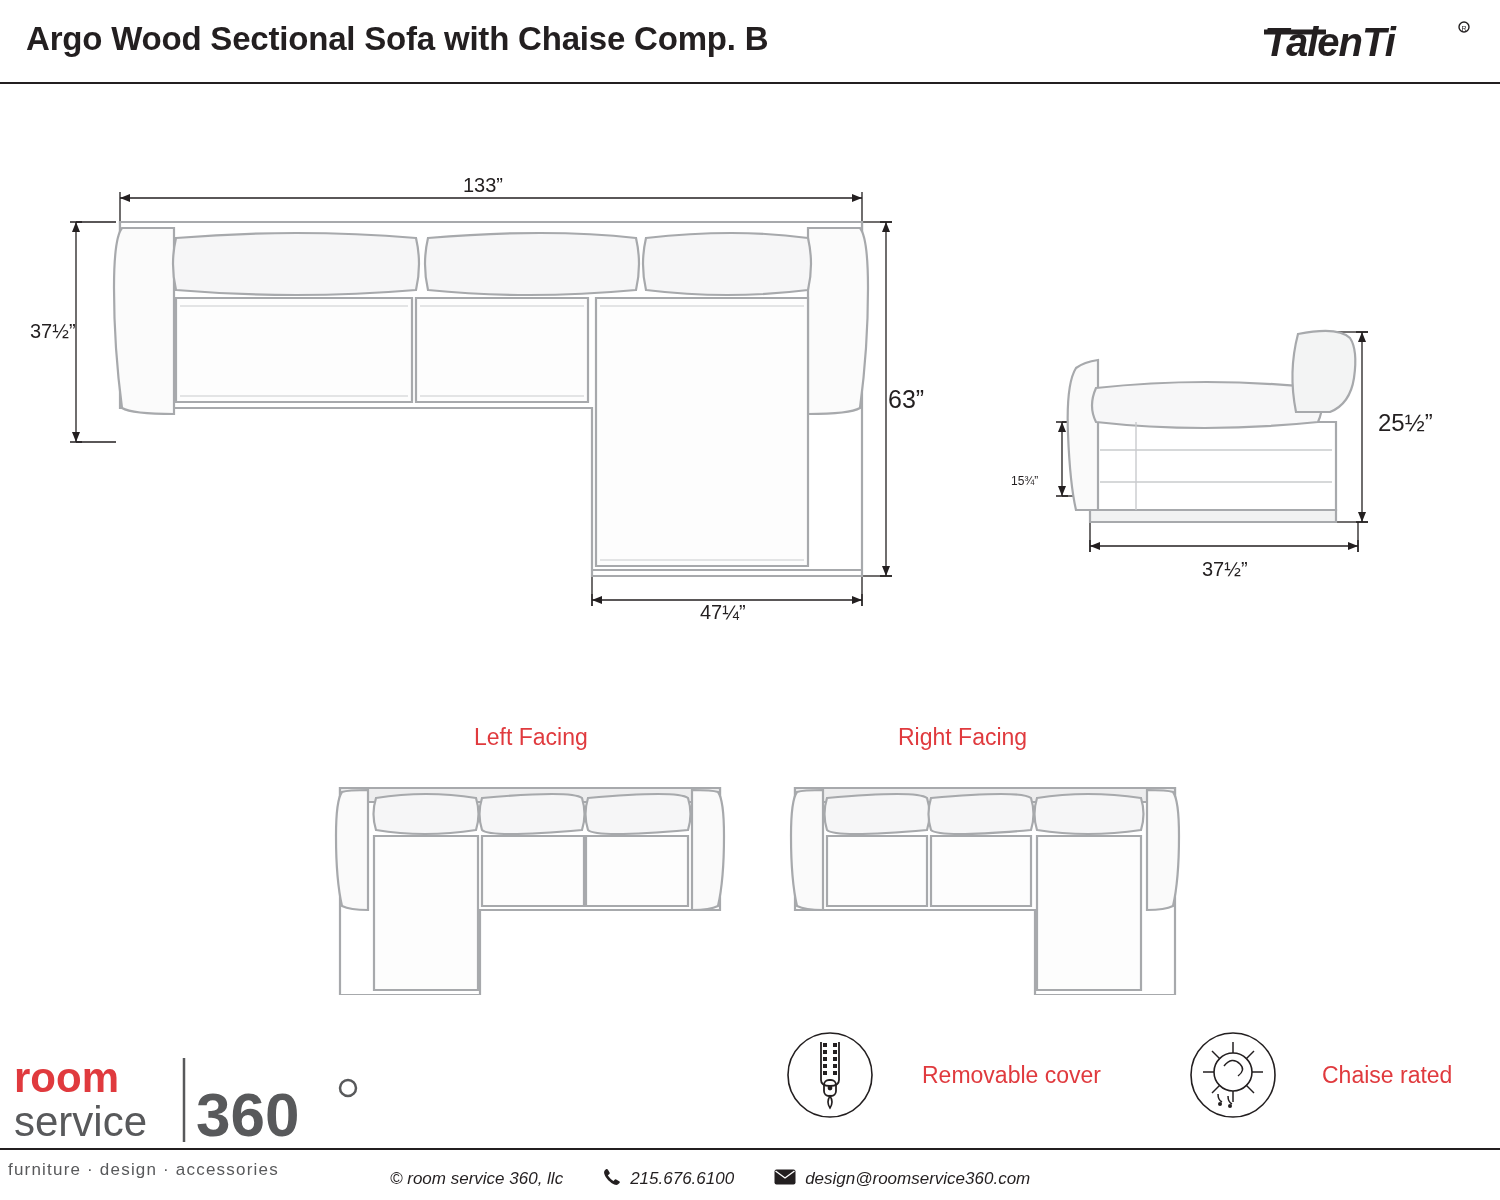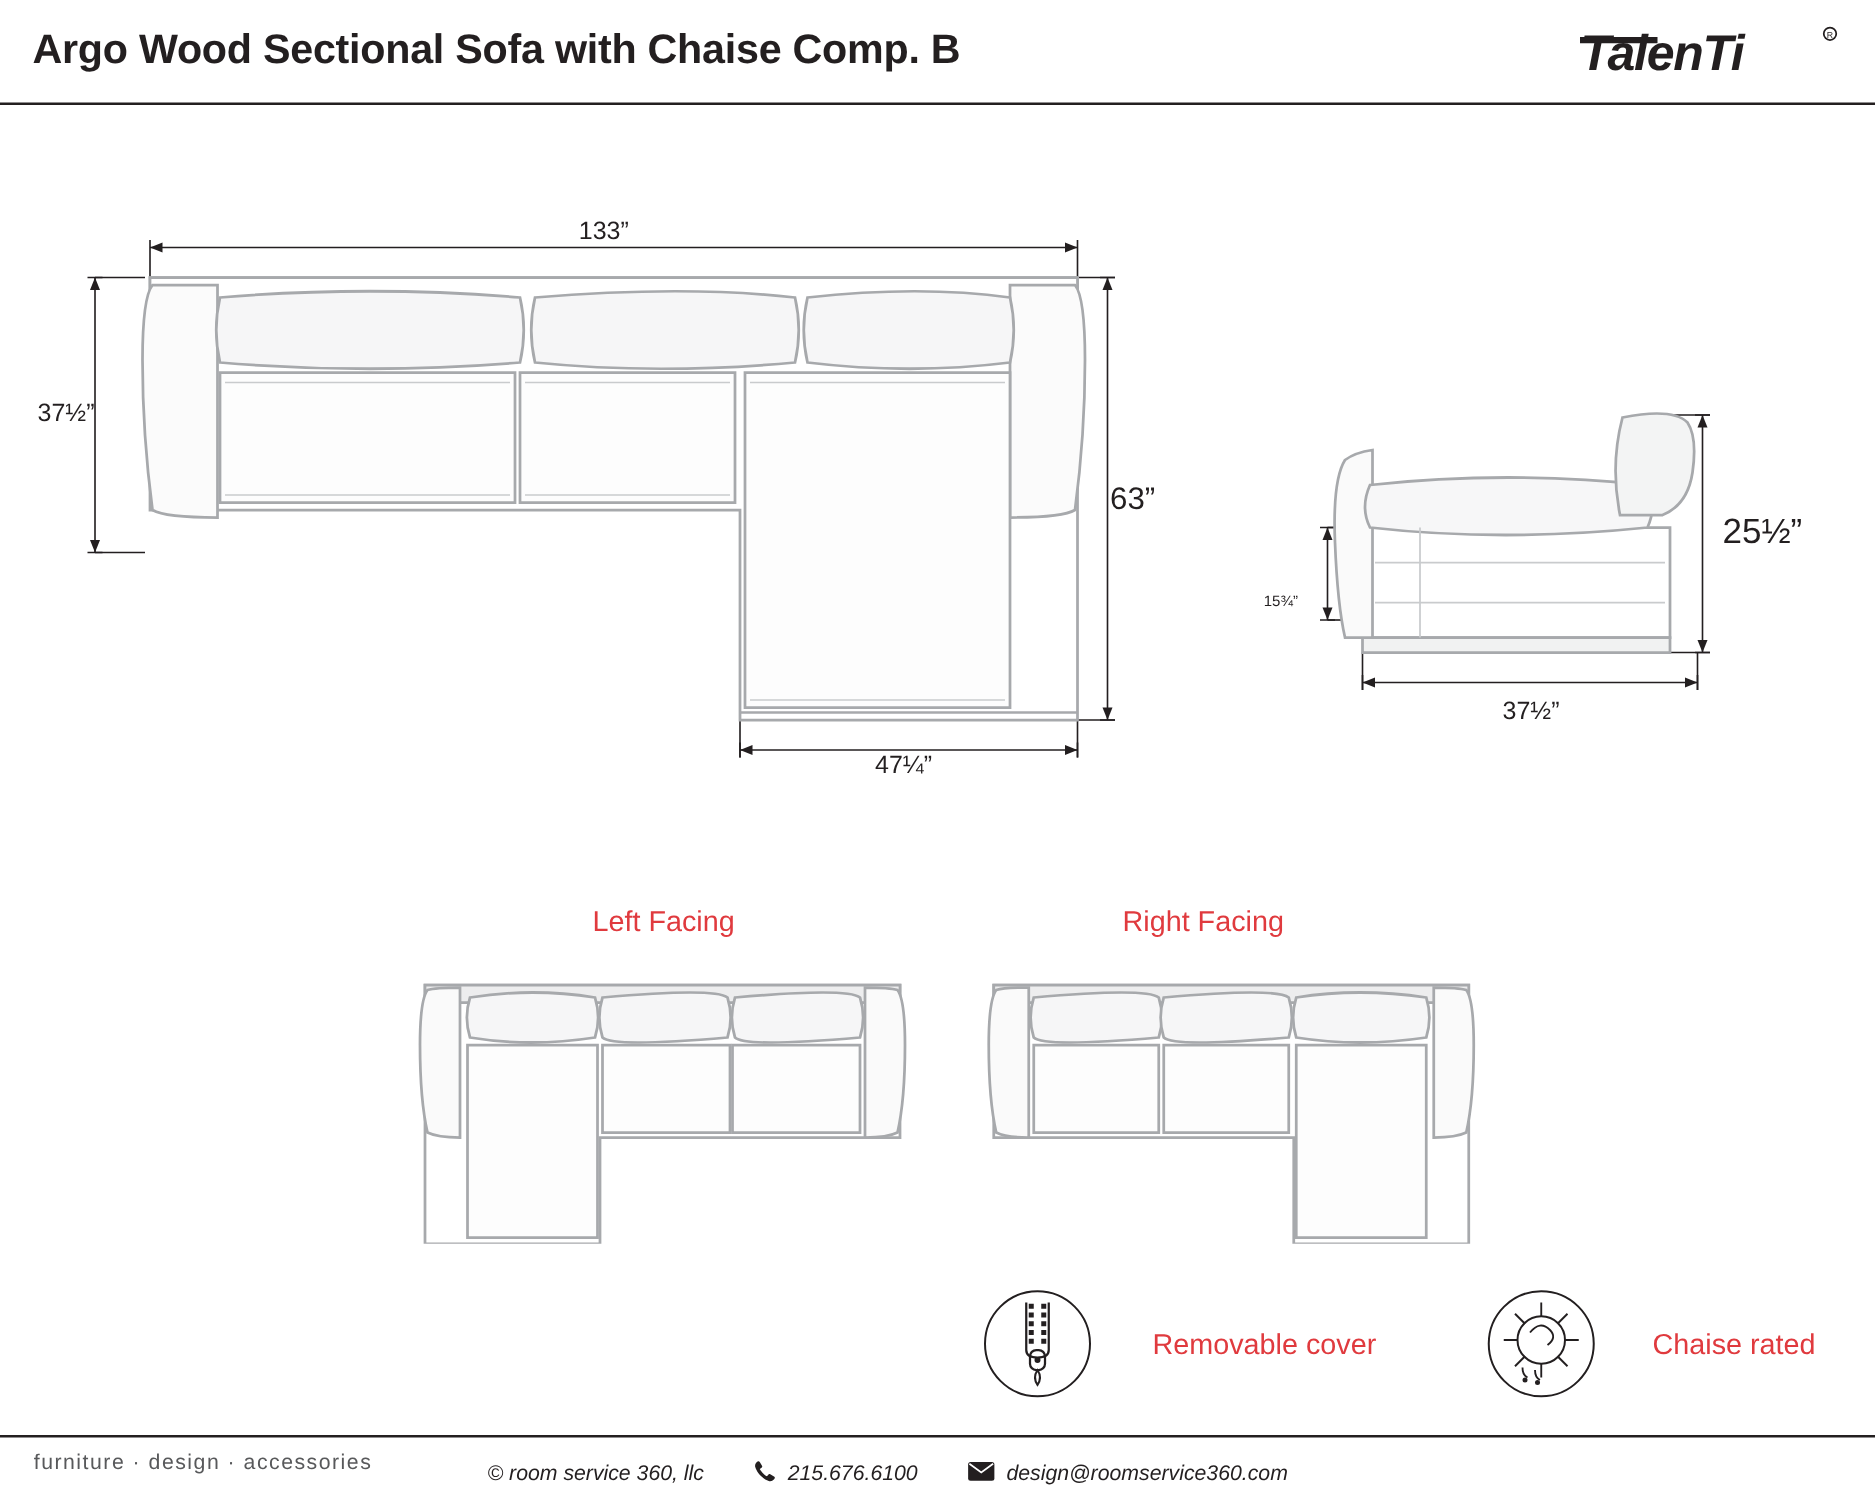--- a/index.html
+++ b/index.html
@@ -71,21 +71,21 @@
     display: flex;
     align-items: center;
   }
   .footer-item {
     display: flex;
     align-items: center;
     gap: 9px;
   }
   .tagline {
     position: absolute;
-    left: 27px; top: 1160px;
+    left: 8px; top: 1160px;
     font-size: 17px;
     letter-spacing: 1.2px;
     color: #58595b;
     white-space: nowrap;
   }
   .logo-rs {
     position: absolute;
     left: 14px; top: 1050px;
     width: 350px; height: 100px;
   }
@@ -211,21 +211,21 @@
 
       <path d="M56 78 q110 -12 222 0 q8 16 0 34 q-116 12 -222 0 q-8 -16 0 -34 Z" fill="#f7f7f8"></path>
 
       <path d="M258 24 q40 -8 52 4 q8 12 4 40 q-4 26 -24 34 l-34 0 q-8 -40 2 -78 Z" fill="#f3f4f4"></path>
 
       <path d="M60 140 L292 140 M60 172 L292 172" stroke="#c9cbcd" stroke-width="1.4"></path>
       <path d="M96 112 L96 200" stroke="#c9cbcd" stroke-width="1.4"></path>
     </g>
   </svg>
 
-  <div class="dimlabel" style="left:1378px; top:409px; font-size:28px;">25½”</div>
+  <div class="dimlabel" style="left:1378px; top:409px; font-size:24px;">25½”</div>
   <div class="dimlabel" style="left:1011px; top:474px; font-size:12px;">15¾”</div>
   <div class="dimlabel" style="left:1202px; top:558px; font-size:20px;">37½”</div>
 
   <div class="redlabel" style="left:474px; top:724px;">Left Facing</div>
   <div class="redlabel" style="left:898px; top:724px;">Right Facing</div>
 
   <svg class="draw" style="left:330px; top:780px;" width="400" height="215" viewBox="0 0 400 215" xmlns="http://www.w3.org/2000/svg">
     <g stroke="#a7a9ac" stroke-width="2.2" fill="#ffffff">
       <path d="M10 8 L390 8 L390 130 L150 130 L150 215 L10 215 Z" fill="#ffffff"></path>
       <path d="M10 8 L390 8 L390 22 L10 22 Z" fill="#ededee"></path>
@@ -300,20 +300,29 @@
         <path d="M32 29 L24 21"></path>
       <path d="M36 36 q8 -10 16 -2 q6 6 -2 12"></path>
       <path d="M30 64 q0 6 4 8"></path>
         <path d="M40 66 q0 6 4 8"></path>
     </g>
     <circle cx="32" cy="74" r="2" fill="#231f20"></circle>
     <circle cx="42" cy="76" r="2" fill="#231f20"></circle>
   </svg>
   <div class="redlabel" style="left:1322px; top:1062px;">Chaise rated</div>
 
+  <div class="logo-rs">
+    <svg width="350" height="100" viewBox="0 0 350 100" xmlns="http://www.w3.org/2000/svg">
+      <text x="0" y="42" font-family="Liberation Sans, sans-serif" font-size="42" font-weight="bold" fill="#e03a3e">room</text>
+      <text x="0" y="86" font-family="Liberation Sans, sans-serif" font-size="42" fill="#58595b">service</text>
+      <line x1="170" y1="8" x2="170" y2="92" stroke="#58595b" stroke-width="2.5"></line>
+      <text x="182" y="86" font-family="Liberation Sans, sans-serif" font-size="62" font-weight="bold" fill="#58595b">360</text>
+      <circle cx="334" cy="38" r="8" fill="none" stroke="#58595b" stroke-width="2.5"></circle>
+    </svg>
+  </div>
 
   <div class="tagline">furniture  ·  design  ·  accessories</div>
 
   <div class="footer-rule"></div>
 
   <div class="footer-row">
     <div class="footer-item" style="margin-left:390px;">
       <span class="footer-text">© room service 360, llc</span>
     </div>
 

